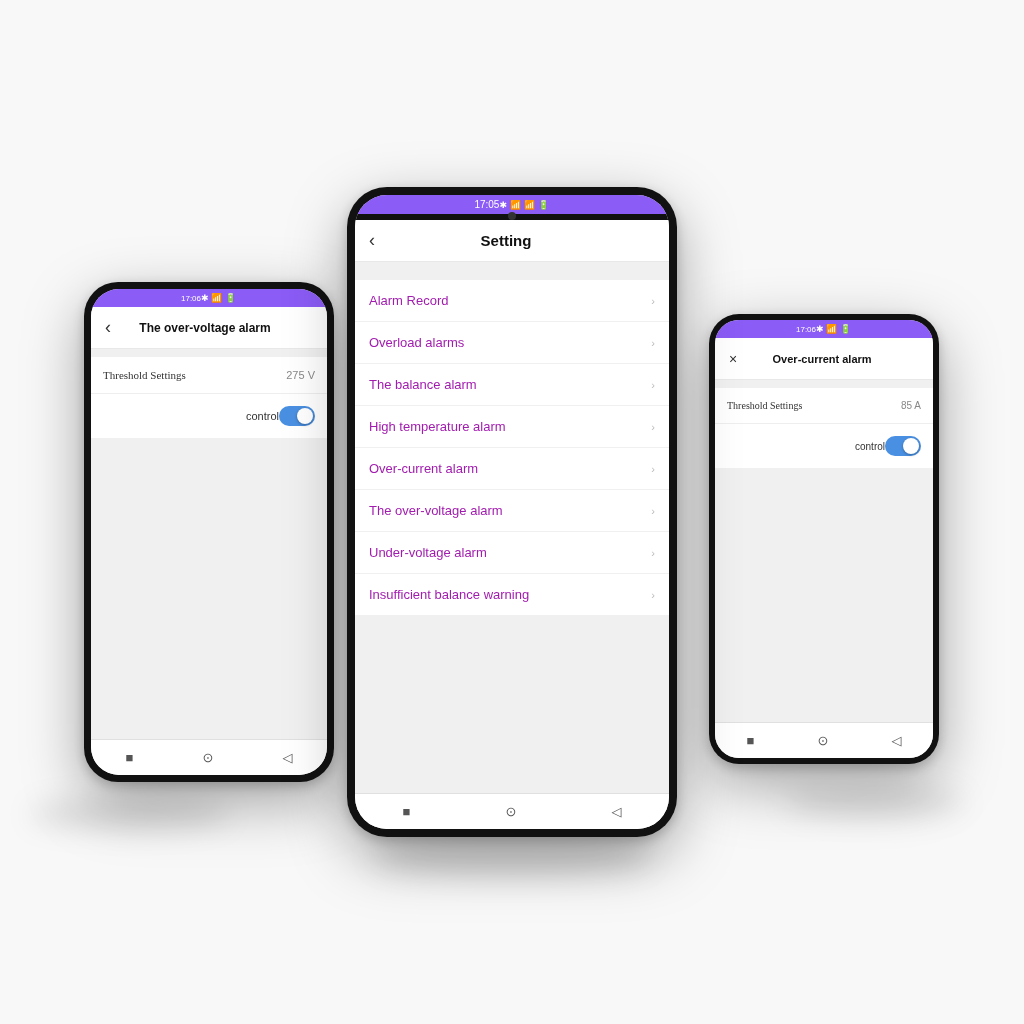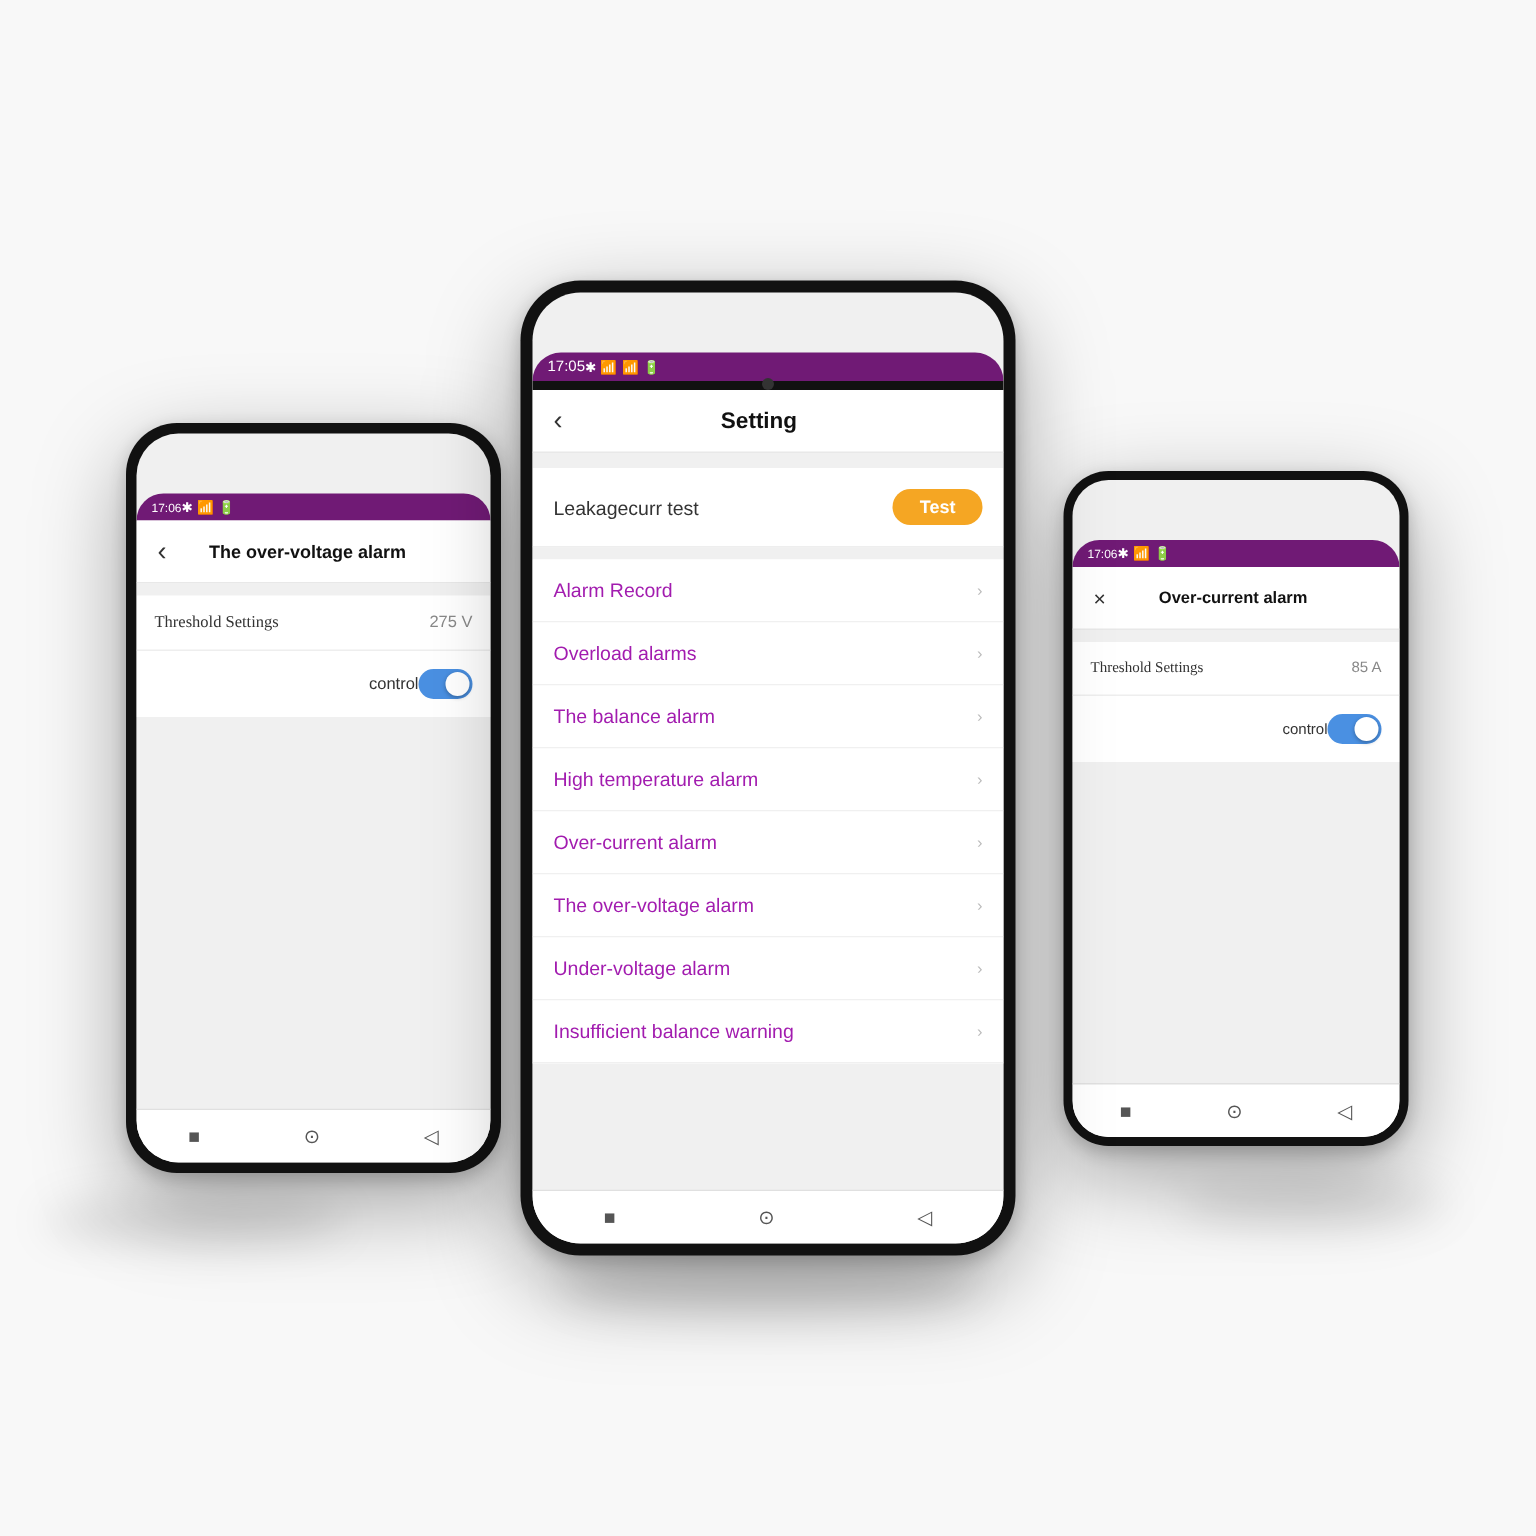--- a/index.html
+++ b/index.html
@@ -22,29 +22,28 @@
       background: #111;
       box-shadow: 0 20px 60px rgba(0,0,0,0.35), 0 4px 12px rgba(0,0,0,0.2);
     }
     .phone-inner {
       background: #f0f0f0;
       overflow: hidden;
       display: flex;
       flex-direction: column;
     }
     .status-bar {
-      background: #701a75;
+      background: #8b5cf6;
       color: #fff;
       font-size: 10px;
       padding: 4px 10px;
       display: flex;
-      justify-content: flex-start;
+      justify-content: center;
       align-items: center;
       flex-shrink: 0;
-      margin-top: 40px;
     }
     .status-icons { display: flex; gap: 3px; align-items: center; font-size: 9px; }
     .nav-bar {
       background: #fff;
       display: flex;
       align-items: center;
       justify-content: space-between;
       padding: 0 14px;
       height: 42px;
       border-bottom: 1px solid #e8e8e8;
@@ -234,24 +233,20 @@
     <div style="background:#111;height:6px;display:flex;align-items:center;justify-content:center;">
       <div class="camera-dot"></div>
     </div>
     <div class="nav-bar">
       <span class="back-arrow">‹</span>
       <span class="nav-title">Setting</span>
       <span style="width:18px;"></span>
     </div>
     <div class="screen-body">
       <div style="height:10px;background:#f0f0f0;"></div>
-      <div class="leakage-row">
-        <span class="leakage-label">Leakagecurr test</span>
-        <button class="test-btn">Test</button>
-      </div>
       <div style="height:8px;background:#f0f0f0;"></div>
       <div class="setting-list">
         <div class="menu-item">
           <span class="menu-item-label">Alarm Record</span>
           <span class="chevron">›</span>
         </div>
         <div class="menu-item">
           <span class="menu-item-label">Overload alarms</span>
           <span class="chevron">›</span>
         </div>

